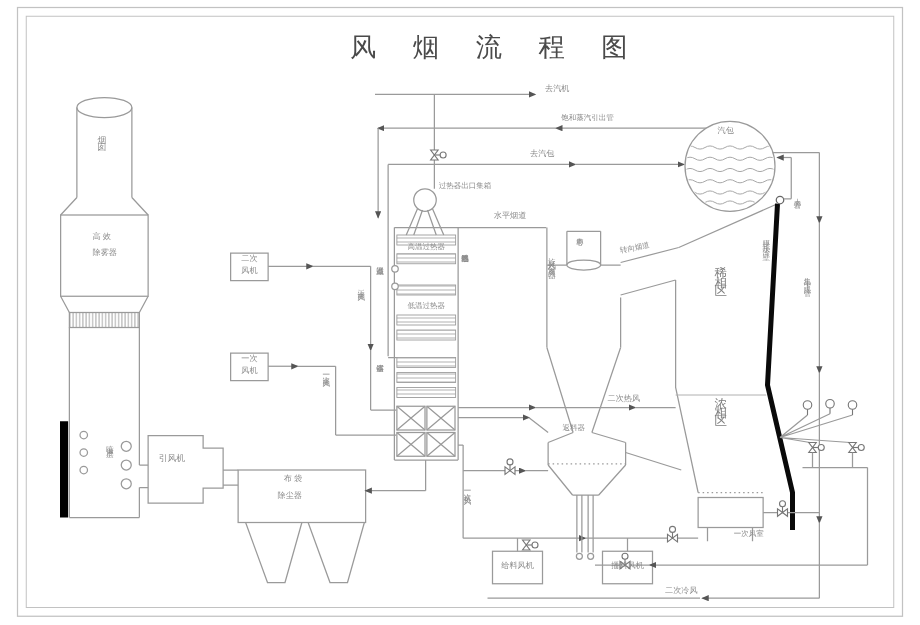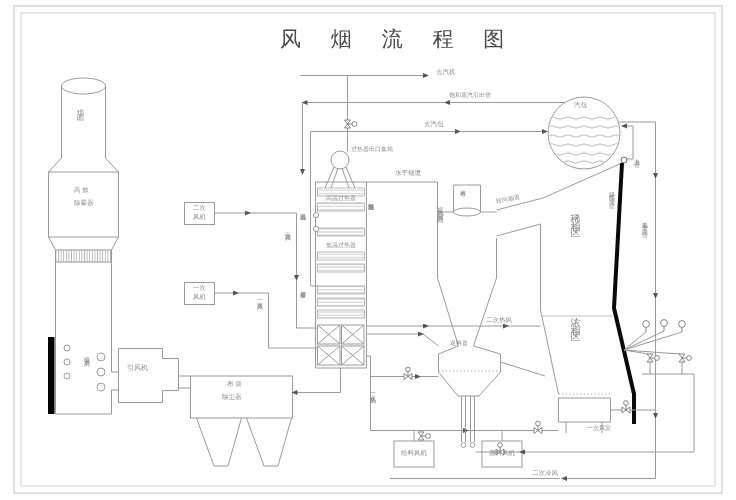--- a/index.html
+++ b/index.html
@@ -1,17 +1,17 @@
 <!DOCTYPE html>
 <html><head>
 <meta charset="utf-8">
 <style>
   html,body{margin:0;padding:0;background:#fff;}
   #page{position:relative;width:736px;height:500px;background:#ffffff;overflow:hidden;
-        font-family:Liberation Sans, sans-serif;}
+        font-family:Liberation Serif, serif;}
   #art{position:absolute;left:0;top:0;}
   #labels{position:absolute;left:0;top:0;width:736px;height:500px;pointer-events:none;}
   .t{position:absolute;color:#8a8a8a;white-space:nowrap;line-height:1;}
   .v{writing-mode:vertical-rl;text-orientation:upright;}
   .title{color:#4a4a4a;letter-spacing:12px;font-size:21px;}
   .zone{color:#7d7d7d;}
 </style>
 </head>
 <body>
 

